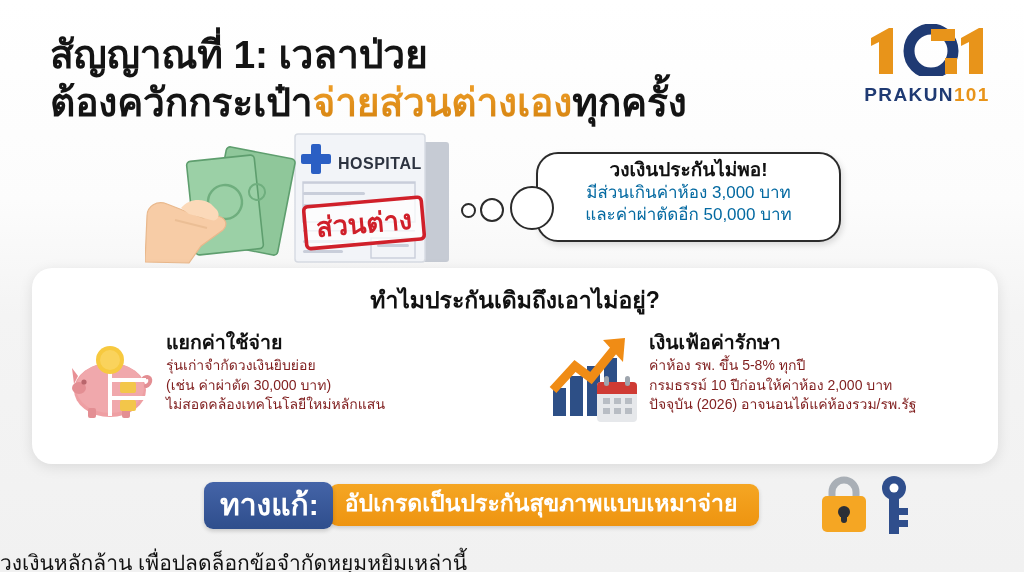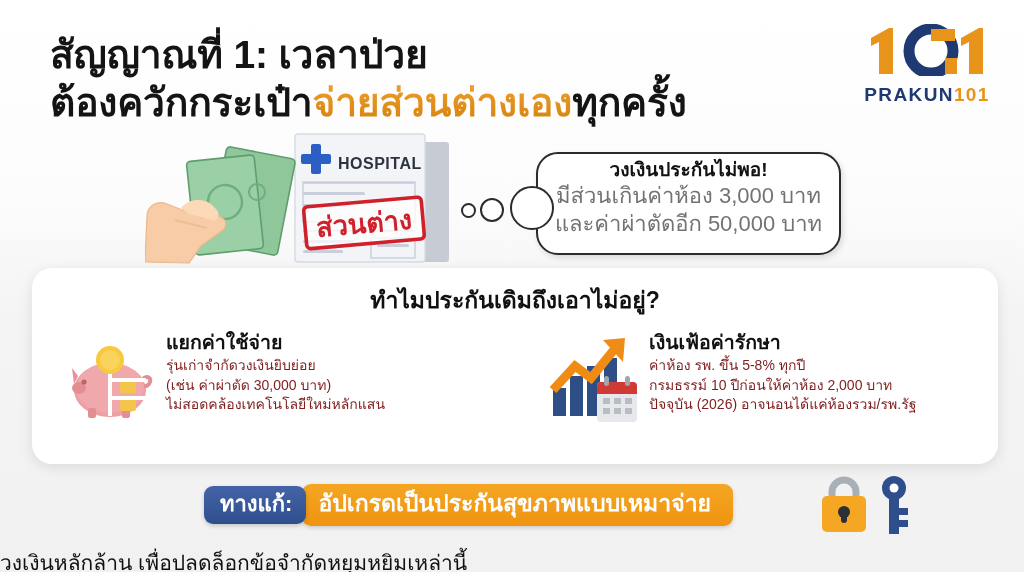--- a/index.html
+++ b/index.html
@@ -88,22 +88,22 @@
     text-align: center;
     box-shadow: 2px 3px 6px rgba(0,0,0,0.13);
   }
   .bubble-l1 {
     font-size: 19px;
     font-weight: bold;
     color: #111;
     line-height: 1.25;
   }
   .bubble-l2, .bubble-l3 {
-    font-size: 22px;
-    color: #737373;
+    font-size: 17px;
+    color: #0369a1;
     line-height: 1.3;
   }
   .tail-dot {
     position: absolute;
     background: #ffffff;
     border: 2.5px solid #2b2b2b;
     border-radius: 50%;
   }
   .tail-big   { left: 510px; top: 186px; width: 40px; height: 40px; z-index: 1;}
   .tail-mid   { left: 480px; top: 198px; width: 20px; height: 20px; }
@@ -167,21 +167,21 @@
     position: absolute;
     left: 204px;
     top: 484px;
     height: 42px;
     display: flex;
     align-items: center;
   }
   .pill-solution {
     background: linear-gradient(180deg, #4464A8 0%, #2F4E8C 100%);
     color: #ffffff;
-    font-size: 22px;
+    font-size: 30px;
     font-weight: bold;
     border-radius: 9px;
     padding: 6px 14px 8px 16px;
     line-height: 1.1;
     box-shadow: 0 2px 4px rgba(0,0,0,0.18);
     z-index: 2;
   }
   .banner-orange {
     background: linear-gradient(180deg, #F5A623 0%, #EE9410 100%);
     color: #ffffff;

